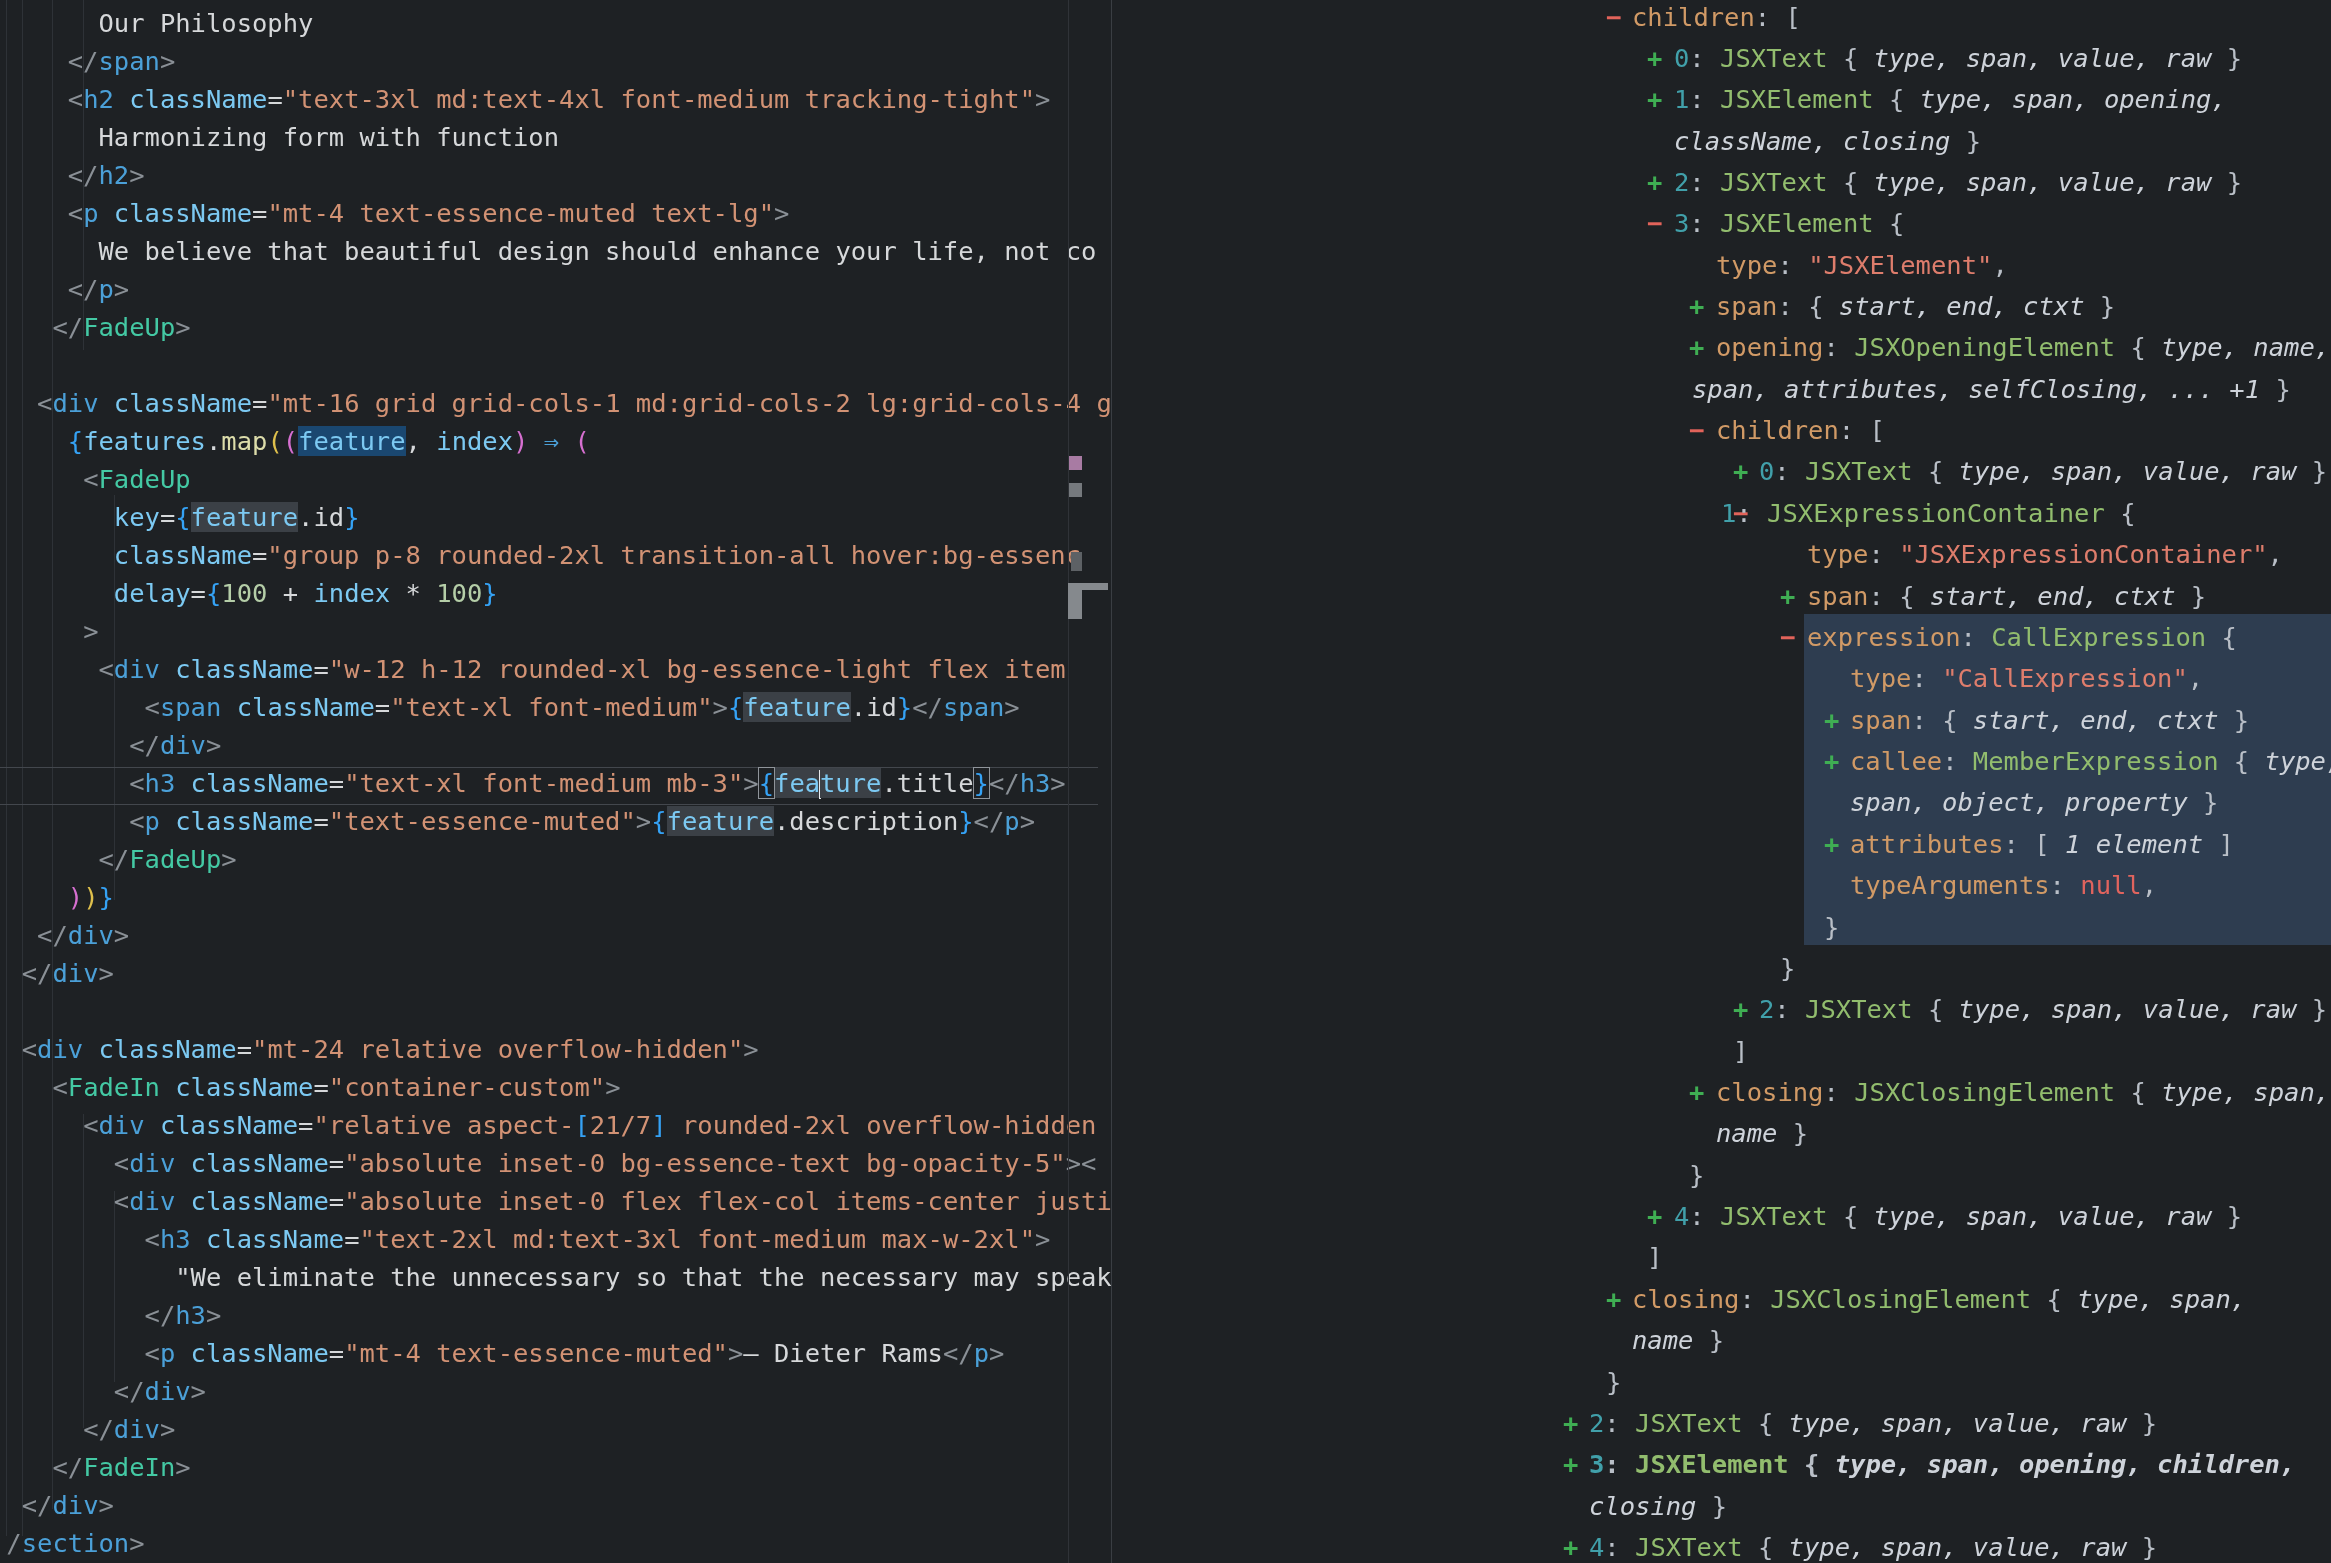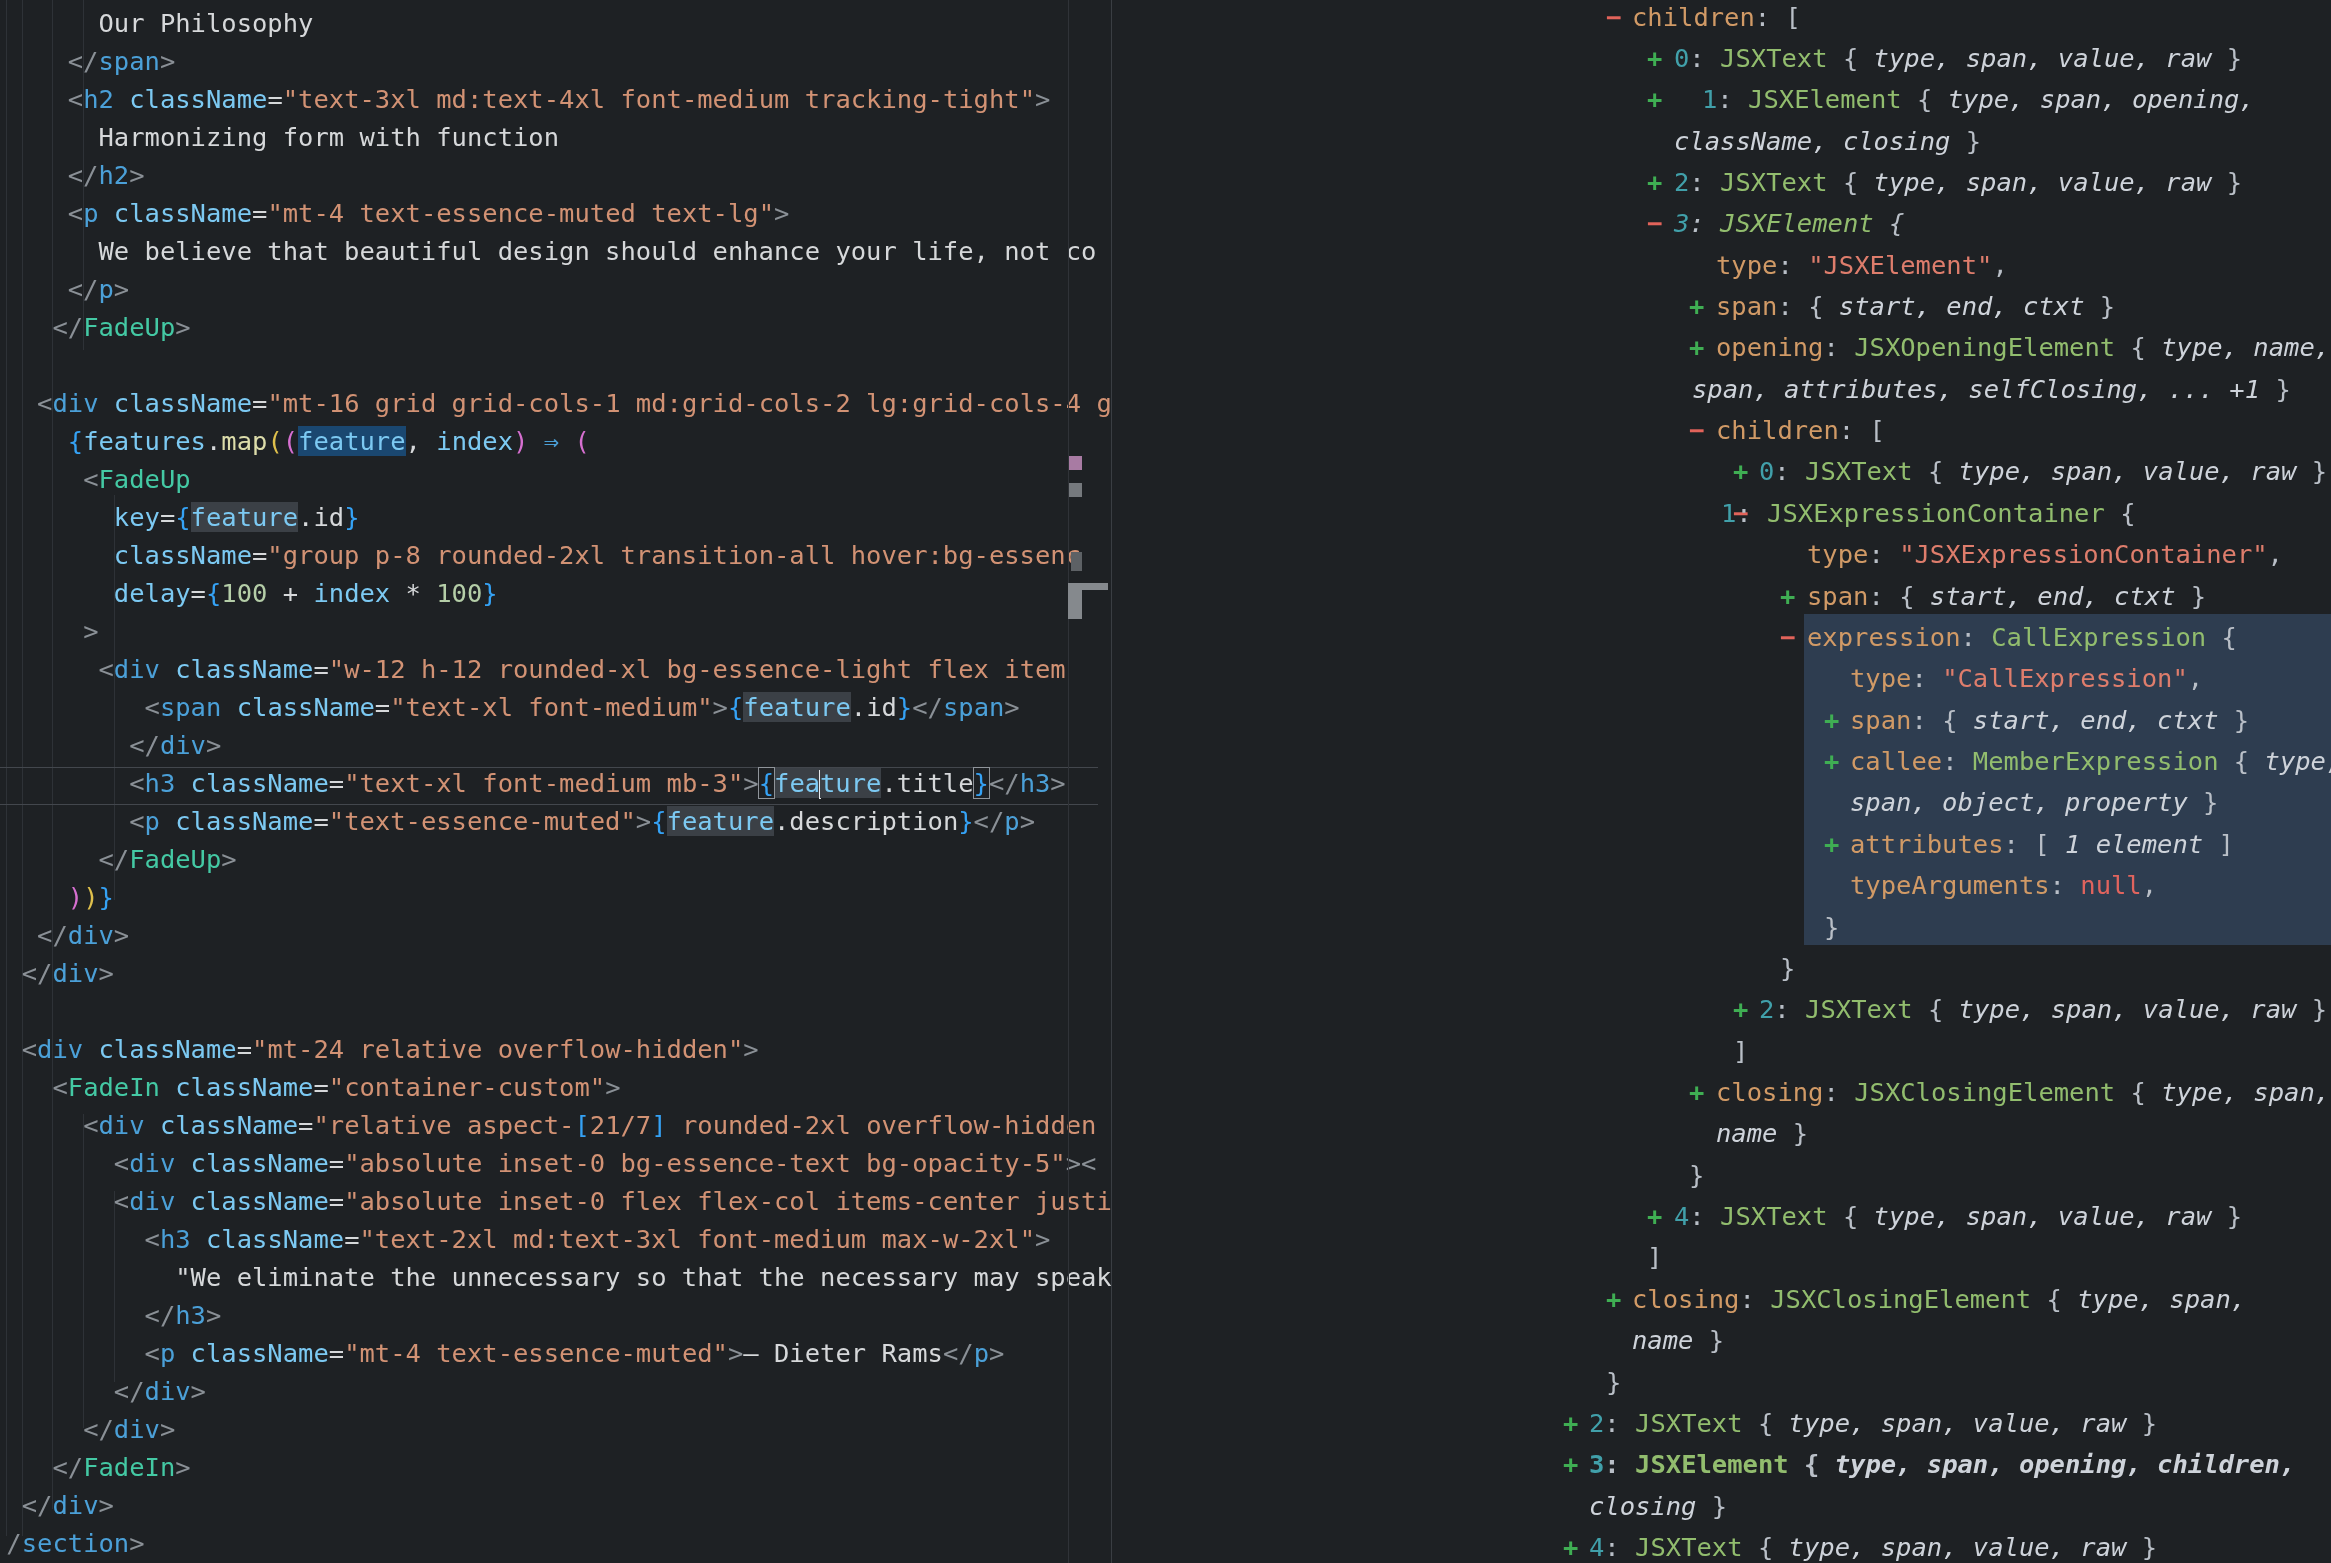--- a/index.html
+++ b/index.html
@@ -106,24 +106,24 @@
       <div class="ovr" style="left: 1068px; top: 583px; width: 40px; height: 7.3px; background: rgb(133, 137, 141);"></div>
       <div class="ovr" style="left: 1068px; top: 590px; width: 13.6px; height: 29px; background: rgb(133, 137, 141);"></div>
     </div>
 </div>
 
 <div id="ast-panel">
   <div id="ast-highlight"></div>
   <div id="ast-lines">
       <div class="aline" style="top: -4.5px; left: 0px; width: 1220px;"><span class="atoggle tg-minus" style="left: 494px;">−</span><span class="atext" style="left: 520px;"><span class="k">children</span><span class="pl">: [</span></span></div>
       <div class="aline" style="top: 37px; left: 0px; width: 1220px;"><span class="atoggle tg-plus" style="left: 535px;">+</span><span class="atext" style="left: 562px;"><span class="i">0</span><span class="pl">: </span><span class="ty">JSXText</span><span class="pl"> { </span><span class="it">type, span, value, raw</span><span class="pl"> }</span></span></div>
-      <div class="aline" style="top: 78px; left: 0px; width: 1220px;"><span class="atoggle tg-plus" style="left: 535px;">+</span><span class="atext" style="left: 562px; margin-left: 28px;"><span class="i">1</span><span class="pl">: </span><span class="ty">JSXElement</span><span class="pl"> { </span><span class="it">type, span, opening,</span></span></div>
+      <div class="aline" style="top: 78px; left: 0px; width: 1220px;"><span class="atoggle tg-plus" style="left: 535px;">+</span><span class="atext" style="left: 562px;"><span class="i">1</span><span class="pl">: </span><span class="ty">JSXElement</span><span class="pl"> { </span><span class="it">type, span, opening,</span></span></div>
       <div class="aline" style="top: 120px; left: 0px; width: 1220px;"><span class="atext" style="left: 562px;"><span class="it">className, closing</span><span class="pl"> }</span></span></div>
       <div class="aline" style="top: 161px; left: 0px; width: 1220px;"><span class="atoggle tg-plus" style="left: 535px;">+</span><span class="atext" style="left: 562px;"><span class="i">2</span><span class="pl">: </span><span class="ty">JSXText</span><span class="pl"> { </span><span class="it">type, span, value, raw</span><span class="pl"> }</span></span></div>
-      <div class="aline" style="top: 202px; left: 0px; width: 1220px;"><span class="atoggle tg-minus" style="left: 535px;">−</span><span class="atext" style="left: 562px; font-style: italic;"><span class="i">3</span><span class="pl">: </span><span class="ty">JSXElement</span><span class="pl"> {</span></span></div>
+      <div class="aline" style="top: 202px; left: 0px; width: 1220px;"><span class="atoggle tg-minus" style="left: 535px;">−</span><span class="atext" style="left: 562px;"><span class="i">3</span><span class="pl">: </span><span class="ty">JSXElement</span><span class="pl"> {</span></span></div>
       <div class="aline" style="top: 244px; left: 0px; width: 1220px;"><span class="atext" style="left: 604px;"><span class="k">type</span><span class="pl">: </span><span class="st">"JSXElement"</span><span class="pl">,</span></span></div>
       <div class="aline" style="top: 285px; left: 0px; width: 1220px;"><span class="atoggle tg-plus" style="left: 577px;">+</span><span class="atext" style="left: 604px;"><span class="k">span</span><span class="pl">: { </span><span class="it">start, end, ctxt</span><span class="pl"> }</span></span></div>
       <div class="aline" style="top: 326px; left: 0px; width: 1220px;"><span class="atoggle tg-plus" style="left: 577px;">+</span><span class="atext" style="left: 604px;"><span class="k">opening</span><span class="pl">: </span><span class="ty">JSXOpeningElement</span><span class="pl"> { </span><span class="it">type, name,</span></span></div>
       <div class="aline" style="top: 368px; left: 0px; width: 1220px;"><span class="atext" style="left: 580px;"><span class="it">span, attributes, selfClosing, ... +1</span><span class="pl"> }</span></span></div>
       <div class="aline" style="top: 409px; left: 0px; width: 1220px;"><span class="atoggle tg-minus" style="left: 577px;">−</span><span class="atext" style="left: 604px;"><span class="k">children</span><span class="pl">: [</span></span></div>
       <div class="aline" style="top: 450px; left: 0px; width: 1220px;"><span class="atoggle tg-plus" style="left: 621px;">+</span><span class="atext" style="left: 647px;"><span class="i">0</span><span class="pl">: </span><span class="ty">JSXText</span><span class="pl"> { </span><span class="it">type, span, value, raw</span><span class="pl"> }</span></span></div>
       <div class="aline" style="top: 492px; left: 0px; width: 1220px;"><span class="atoggle tg-minus" style="left: 621px;">−</span><span class="atext" style="left: 609px;"><span class="i">1</span><span class="pl">: </span><span class="ty">JSXExpressionContainer</span><span class="pl"> {</span></span></div>
       <div class="aline" style="top: 533px; left: 0px; width: 1220px;"><span class="atext" style="left: 695px;"><span class="k">type</span><span class="pl">: </span><span class="st">"JSXExpressionContainer"</span><span class="pl">,</span></span></div>
       <div class="aline" style="top: 575px; left: 0px; width: 1220px;"><span class="atoggle tg-plus" style="left: 668px;">+</span><span class="atext" style="left: 695px;"><span class="k">span</span><span class="pl">: { </span><span class="it">start, end, ctxt</span><span class="pl"> }</span></span></div>
       <div class="aline" style="top: 616px; left: 0px; width: 1220px;"><span class="atoggle tg-minus" style="left: 668px;">−</span><span class="atext" style="left: 695px;"><span class="k">expression</span><span class="pl">: </span><span class="ty">CallExpression</span><span class="pl"> {</span></span></div>

